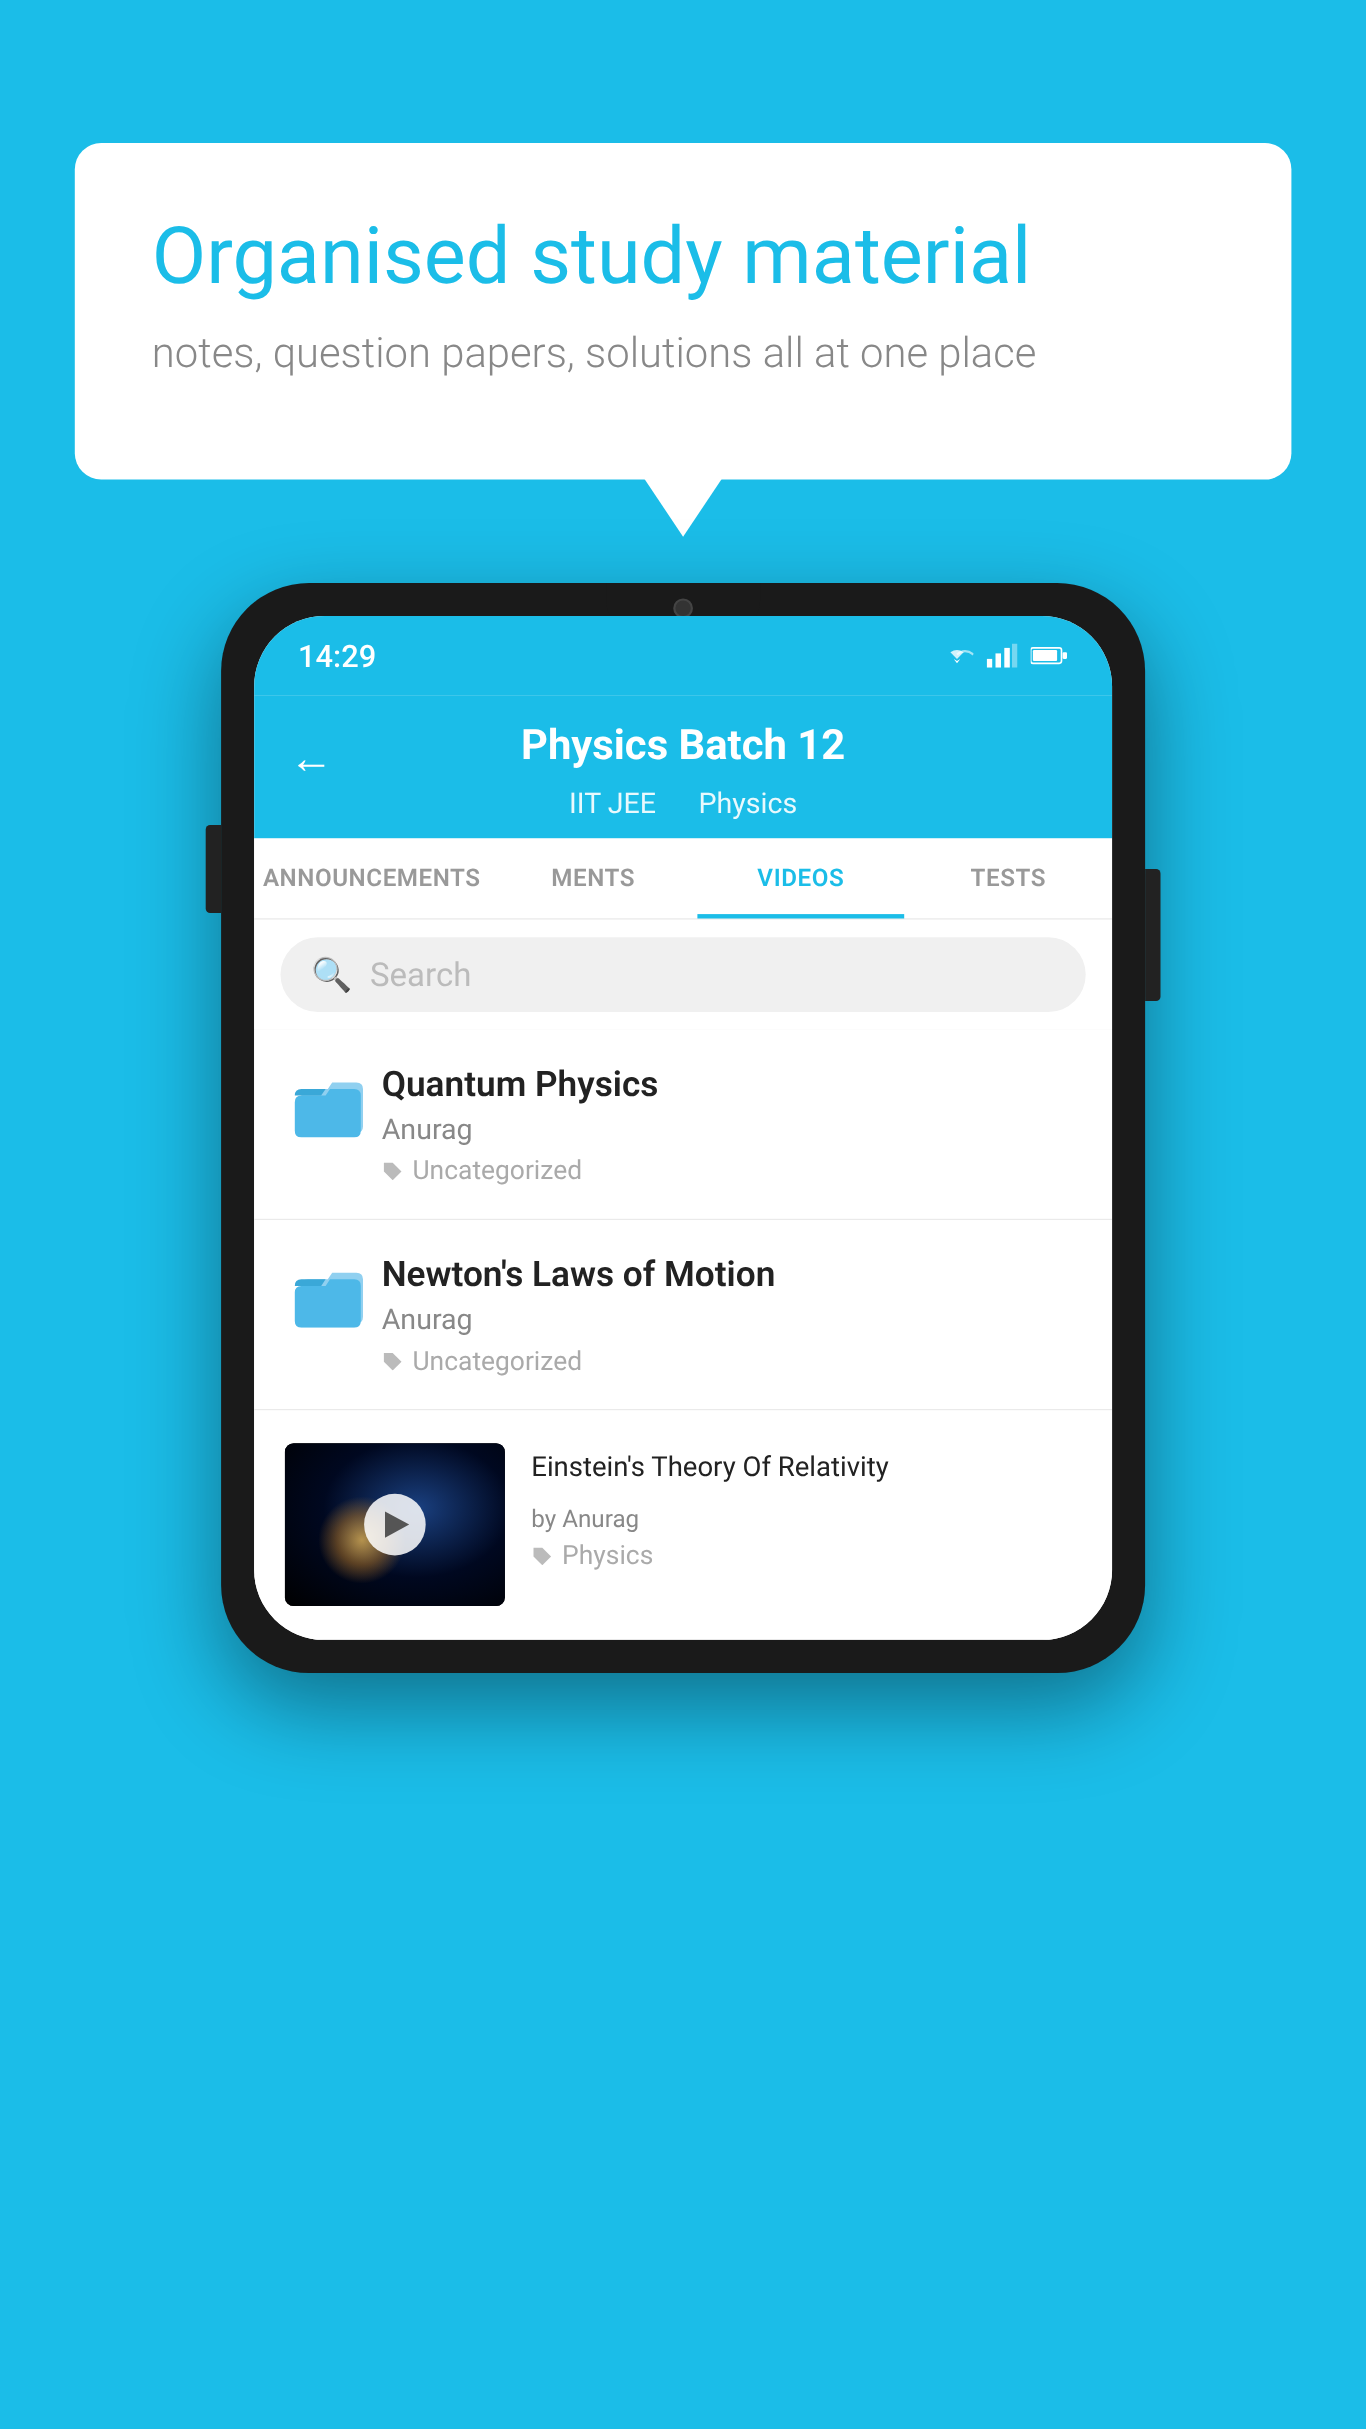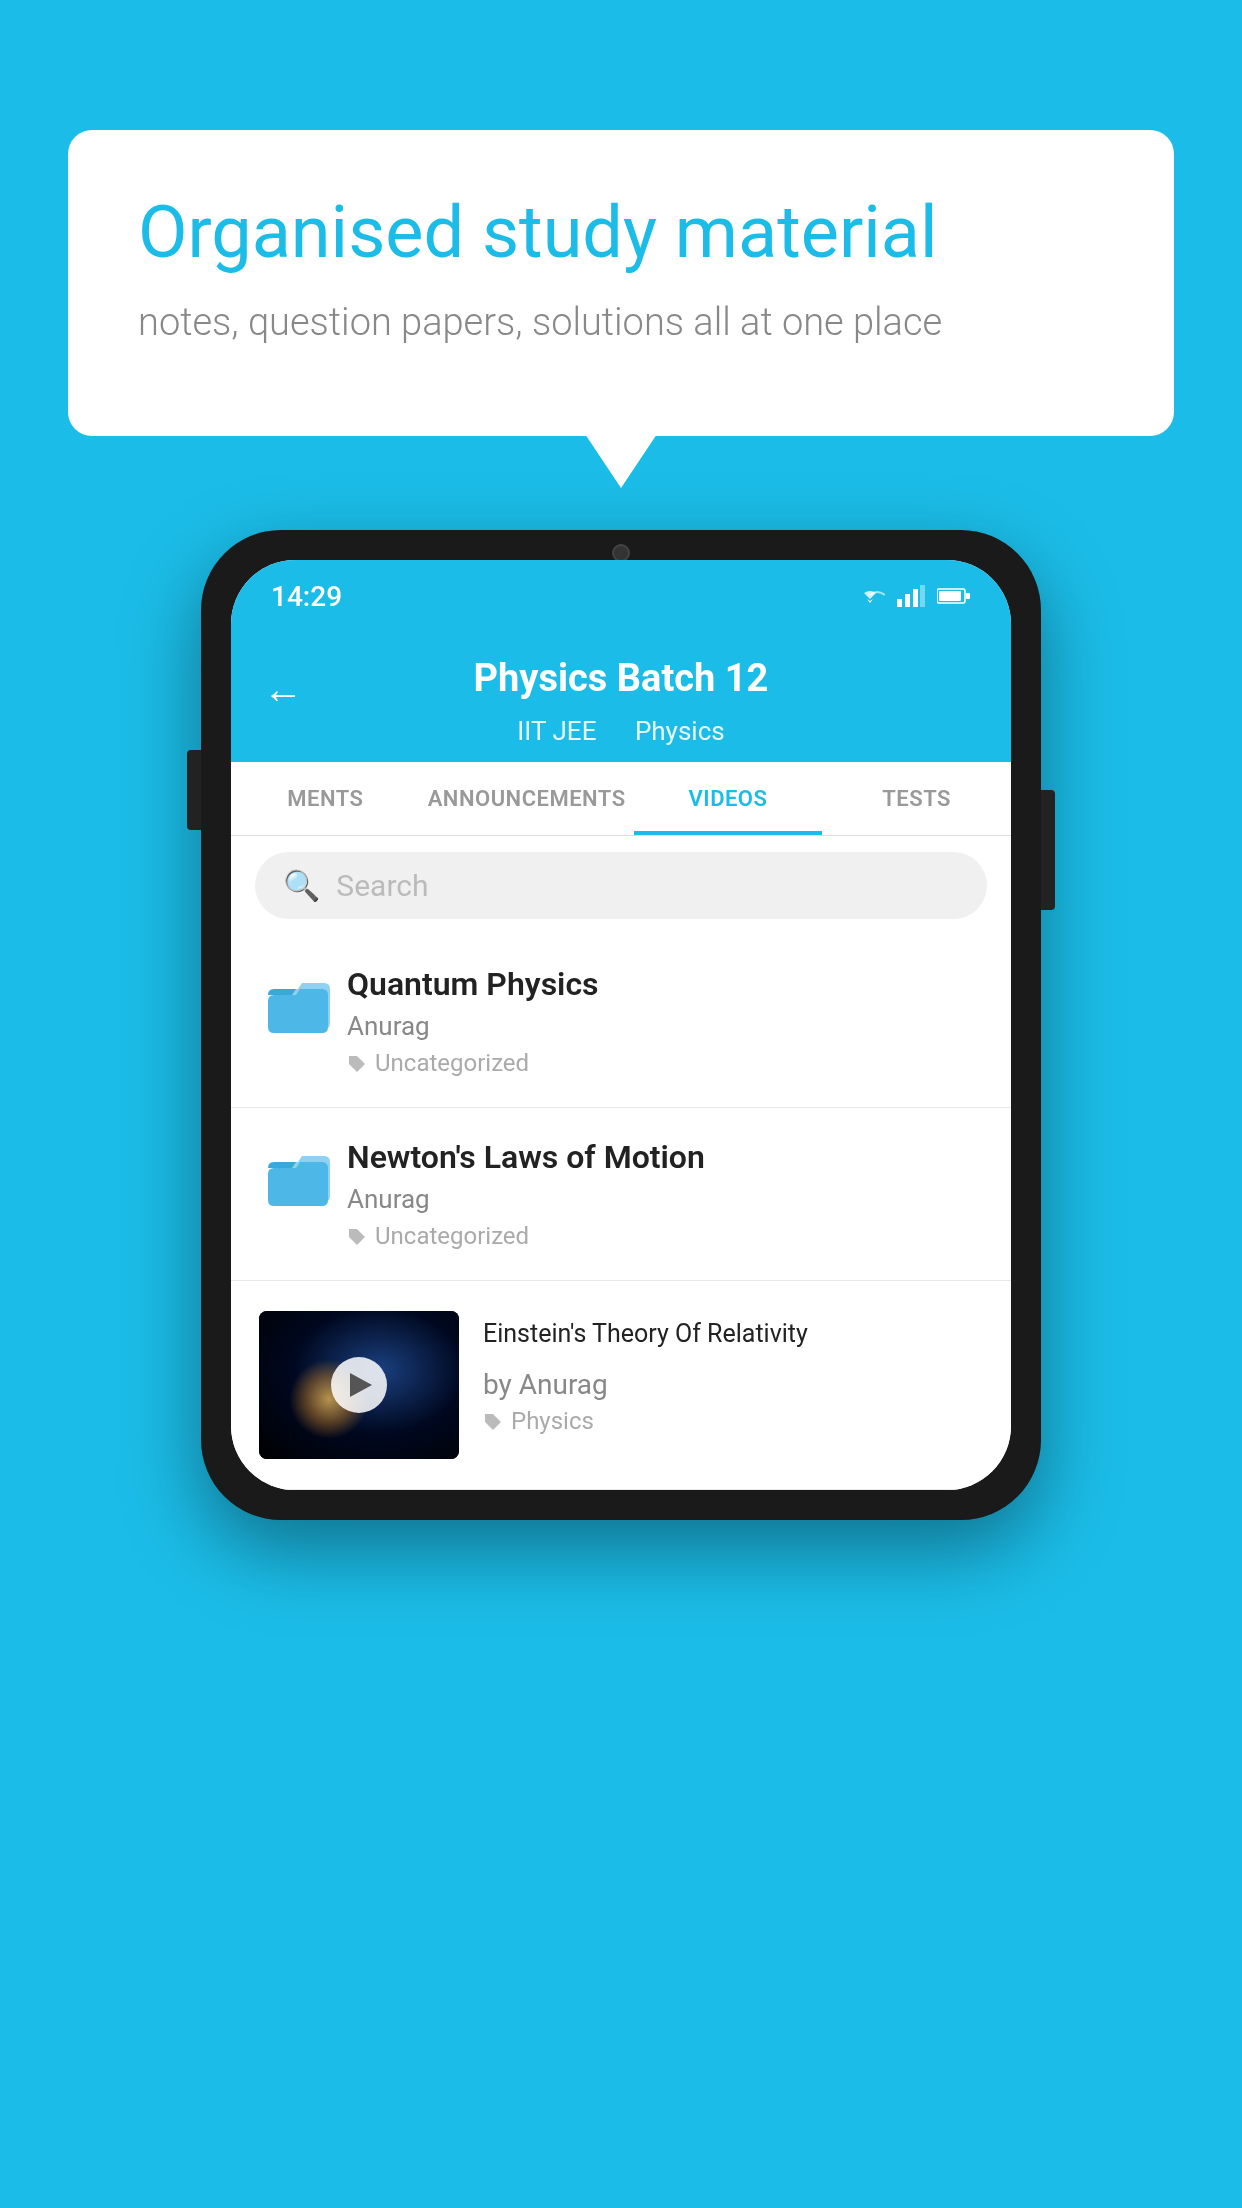--- a/index.html
+++ b/index.html
@@ -388,21 +388,21 @@
 
     .video-title-einstein {
       font-size: 25px;
       font-weight: 400;
       color: #222;
       margin-bottom: 20px;
     }
 
     .video-author-einstein {
       color: #888;
-      font-size: 28px;
+      font-size: 22px;
       margin-bottom: 6px;
     }
 
     .video-tag-physics {
       display: flex;
       align-items: center;
       gap: 8px;
       color: #aaa;
       font-size: 24px;
     }
@@ -457,24 +457,24 @@
         <div class="header-title">Physics Batch 12</div>
         <div class="header-subtitle">
           <span>IIT JEE</span>
           <span> </span>
           <span>Physics</span>
         </div>
       </div>
 
       <div class="tabs-bar">
         <div class="tab-item">
+          <span>ANNOUNCEMENTS</span>
+        </div>
+        <div class="tab-item">
           <span>MENTS</span>
-        </div>
-        <div class="tab-item">
-          <span>ANNOUNCEMENTS</span>
         </div>
         <div class="tab-item active">
           <span>VIDEOS</span>
         </div>
         <div class="tab-item">
           <span>TESTS</span>
         </div>
       </div>
 
       <div class="search-bar-wrapper">

